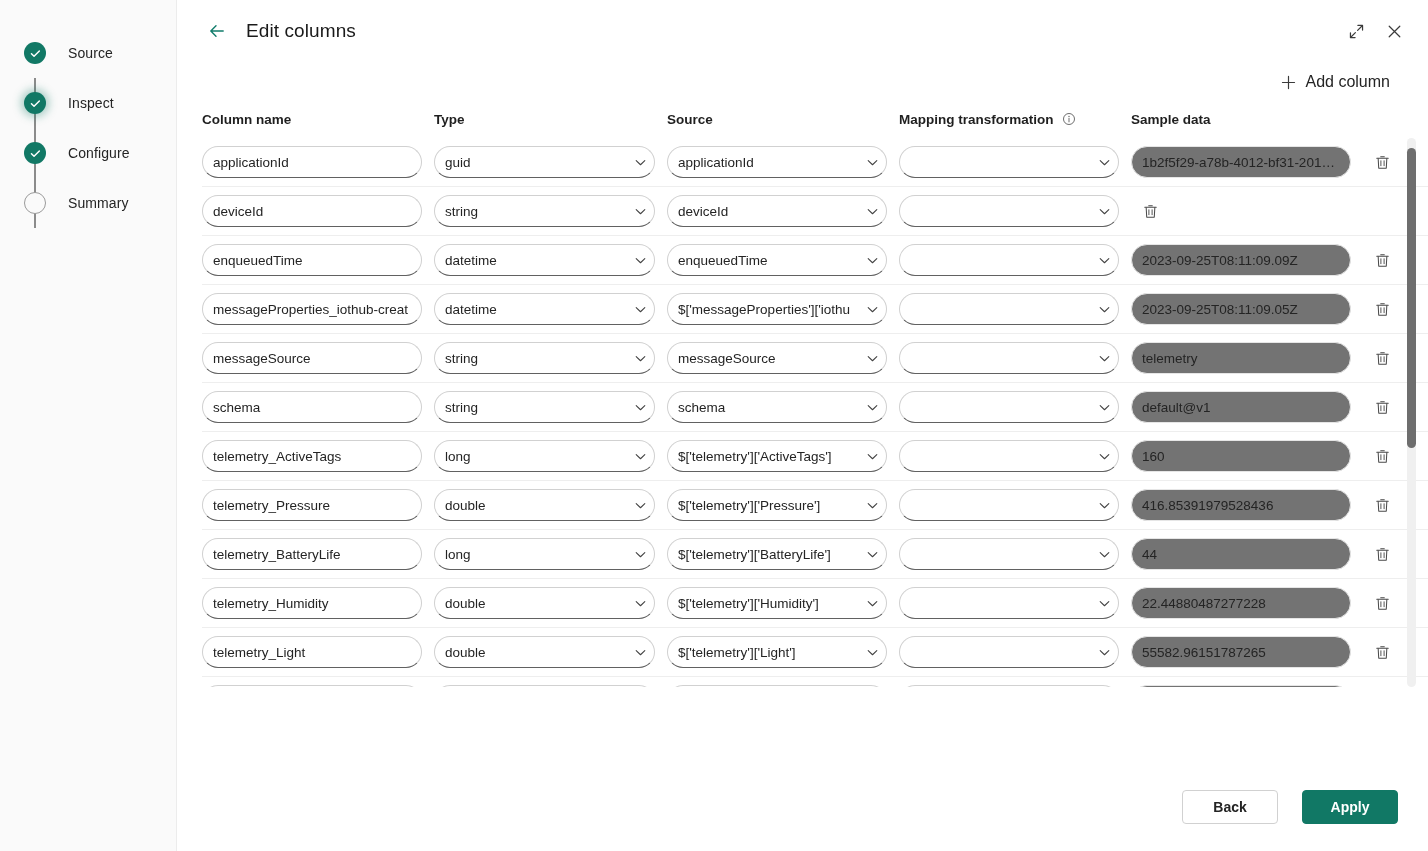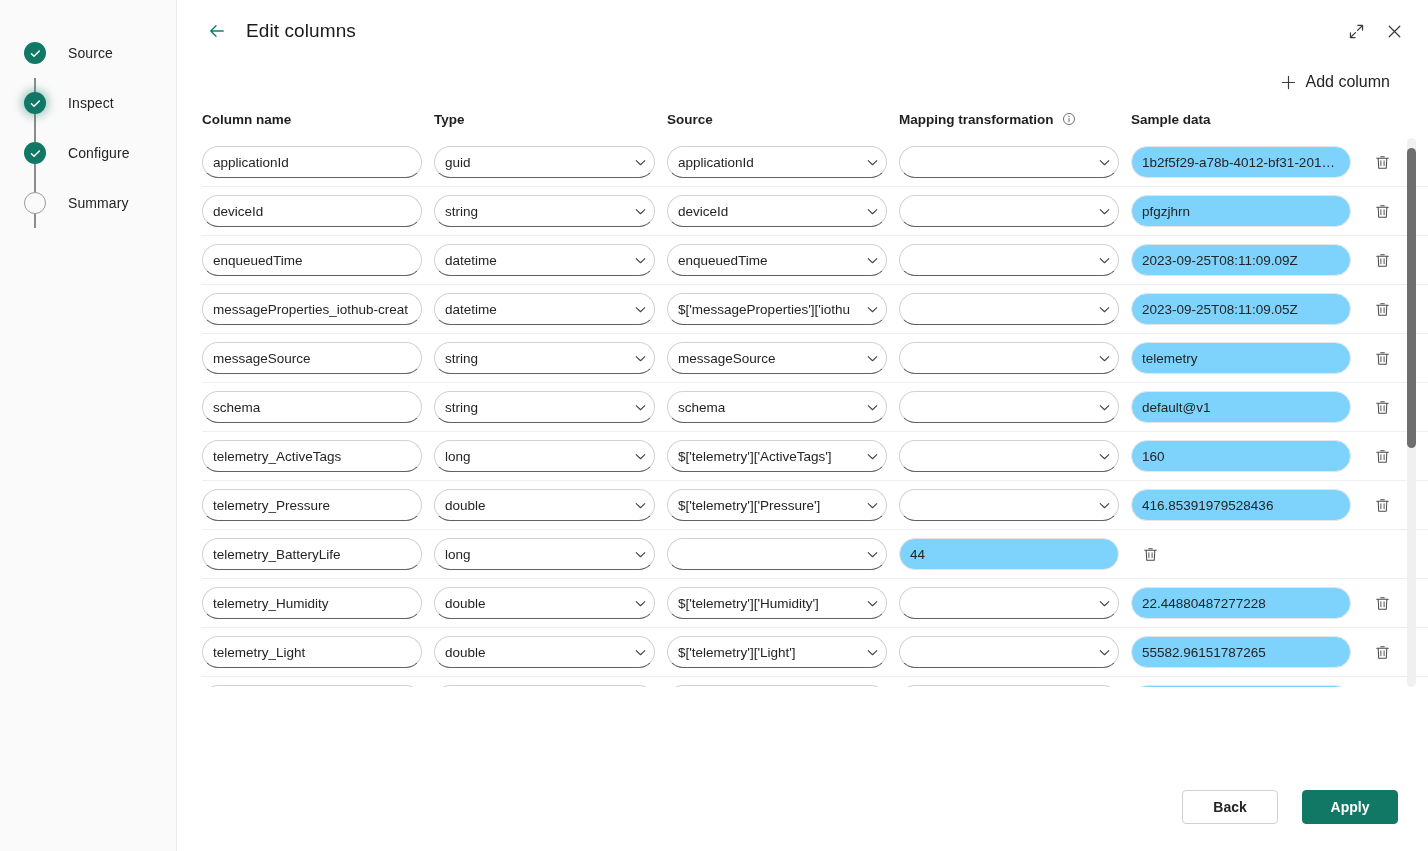--- a/index.html
+++ b/index.html
@@ -258,21 +258,21 @@
   .fi .val {
     white-space: nowrap;
     overflow: hidden;
     text-overflow: clip;
     flex: 1 1 auto;
   }
 
   .fi.select { cursor: pointer; padding-right: 6px; }
 
   .fi.readonly {
-    background: #7dd3fc;
+    background: #737373;
     border: 1px solid #e6e6e6;
     border-bottom: 1px solid #e6e6e6;
     cursor: default;
   }
 
   .chev {
     flex: 0 0 auto;
     margin-left: 4px;
     display: flex;
     align-items: center;
@@ -543,25 +543,20 @@
               <div class="cell c-map">
                 <div class="fi select">
                   <span class="val"></span>
                   <span class="chev">
                     <svg width="15" height="15" viewBox="0 0 16 16" fill="none" xmlns="http://www.w3.org/2000/svg">
                       <path d="M3.4 6 L8 10.4 L12.6 6" stroke="currentColor" stroke-width="1.15" stroke-linecap="round" stroke-linejoin="round"></path>
                     </svg>
                   </span>
                 </div>
               </div>
-              <div class="cell c-sample">
-                <div class="fi readonly">
-                  <span class="val">pfgzjhrn</span>
-                </div>
-              </div>
               <div class="cell c-del">
                 <button class="del-btn">
                   <svg width="17" height="17" viewBox="0 0 18 18" fill="none" xmlns="http://www.w3.org/2000/svg">
                     <path d="M2.9 4.6 H15.1" stroke="currentColor" stroke-width="1.1" stroke-linecap="round"></path>
                     <path d="M7.1 3.0 H10.9" stroke="currentColor" stroke-width="1.1" stroke-linecap="round"></path>
                     <path d="M4.4 4.6 L5.0 15.0 H13.0 L13.6 4.6" stroke="currentColor" stroke-width="1.1" stroke-linejoin="round"></path>
                     <path d="M7.3 7.2 V12.4 M10.7 7.2 V12.4" stroke="currentColor" stroke-width="1.0" stroke-linecap="round"></path>
                   </svg>
                 </button>
               </div>
@@ -887,20 +882,30 @@
               <div class="cell c-type">
                 <div class="fi select">
                   <span class="val">long</span>
                   <span class="chev">
                     <svg width="15" height="15" viewBox="0 0 16 16" fill="none" xmlns="http://www.w3.org/2000/svg">
                       <path d="M3.4 6 L8 10.4 L12.6 6" stroke="currentColor" stroke-width="1.15" stroke-linecap="round" stroke-linejoin="round"></path>
                     </svg>
                   </span>
                 </div>
               </div>
+              <div class="cell c-source">
+                <div class="fi select">
+                  <span class="val">$['telemetry']['BatteryLife']</span>
+                  <span class="chev">
+                    <svg width="15" height="15" viewBox="0 0 16 16" fill="none" xmlns="http://www.w3.org/2000/svg">
+                      <path d="M3.4 6 L8 10.4 L12.6 6" stroke="currentColor" stroke-width="1.15" stroke-linecap="round" stroke-linejoin="round"></path>
+                    </svg>
+                  </span>
+                </div>
+              </div>
               <div class="cell c-map">
                 <div class="fi select">
                   <span class="val"></span>
                   <span class="chev">
                     <svg width="15" height="15" viewBox="0 0 16 16" fill="none" xmlns="http://www.w3.org/2000/svg">
                       <path d="M3.4 6 L8 10.4 L12.6 6" stroke="currentColor" stroke-width="1.15" stroke-linecap="round" stroke-linejoin="round"></path>
                     </svg>
                   </span>
                 </div>
               </div>

